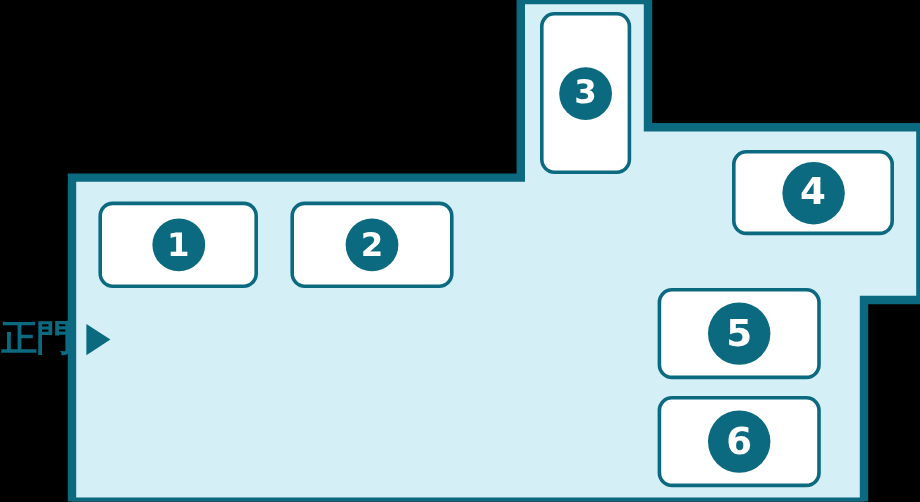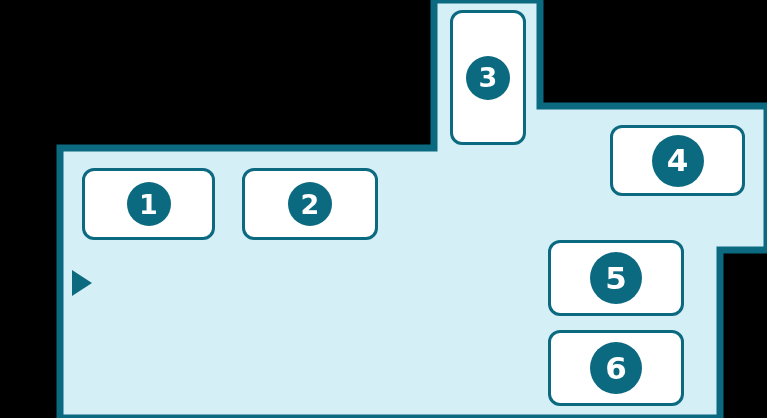--- a/index.html
+++ b/index.html
@@ -87,20 +87,21 @@
 </style>
 </head>
 <body>
 
 <div id="stage">
 
   <svg id="map-svg" viewBox="0 0 767 418" xmlns="http://www.w3.org/2000/svg">
     <polygon id="ground-poly" fill="#d5eff7" stroke="#0b6a80" stroke-width="7" stroke-linejoin="miter" points="60,148 434,148 434,0 540,0 540,106 767,106 767,250 720,250 720,418 60,418"></polygon>
   </svg>
 
+  <div id="gate-label">正門</div>
   <div id="gate-arrow"></div>
 
   <div class="building" style="left:82px; top:168px; width:133px; height:72px;">
     <div class="badge">1</div>
   </div>
 
   <div class="building" style="left:242px; top:168px; width:136px; height:72px;">
     <div class="badge">2</div>
   </div>
 

